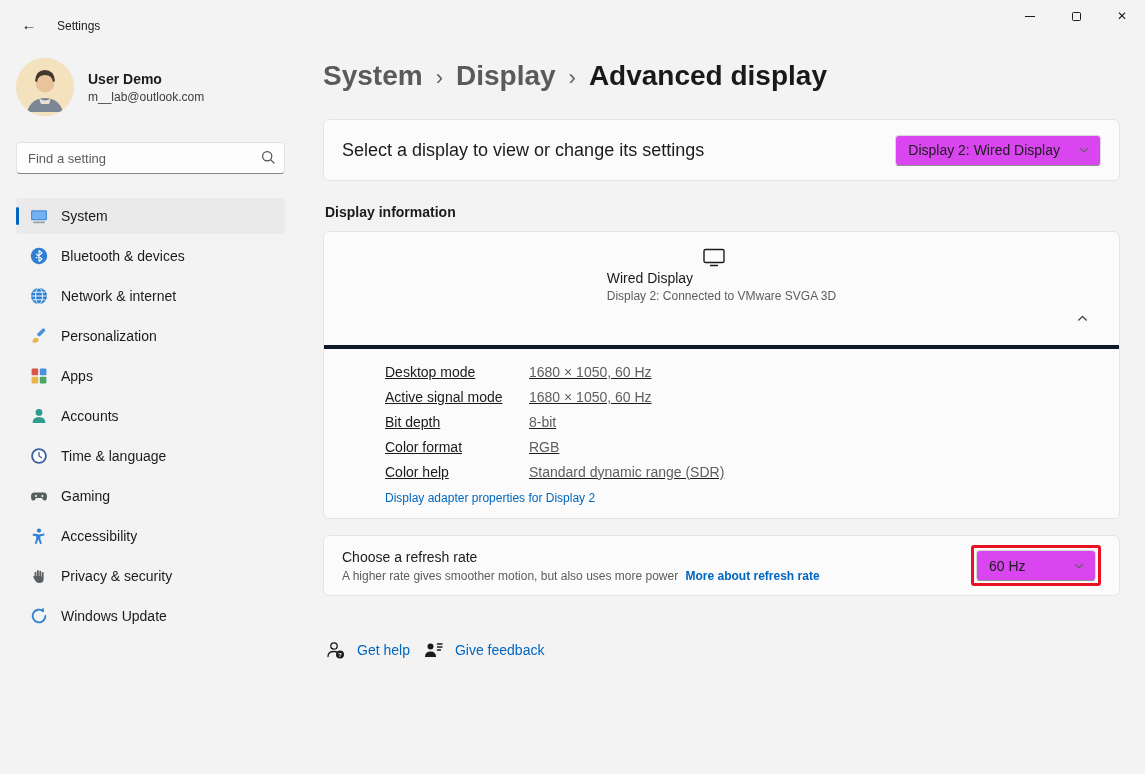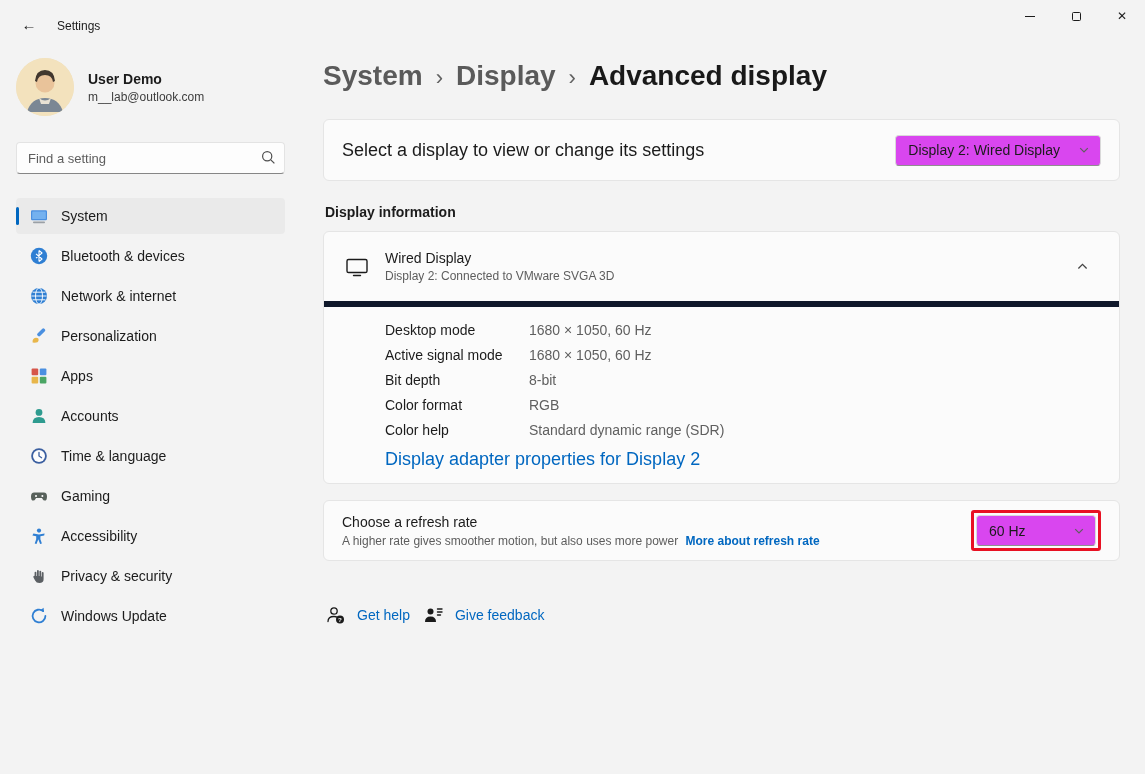--- a/index.html
+++ b/index.html
@@ -43,30 +43,30 @@
   .card { background:#fbfbfb; border:1px solid #e5e5e5; border-radius:6px; }
   .row-card { display:flex; align-items:center; justify-content:space-between; padding:12px 18px; min-height:62px; }
   .row-label { font-size:18px; }
 
   .dropdown { display:inline-flex; align-items:center; justify-content:space-between; gap:18px; background:#d946ef; border:1px solid #d9d9d9; border-bottom-color:#8f8f8f; border-radius:4px; height:31px; padding:0 10px 0 12px; font-size:14px; color:#1b1b1b; }
   .dd-display { min-width:196px; }
   .dd-hz { min-width:120px; }
 
   .section-title { font-size:14px; font-weight:700; margin:23px 0 11px 2px; }
 
-  .expander-header { display:flex; align-items:center; padding:12px 20px; min-height:69px; }
+  .expander-header { display:flex; align-items:center; padding:12px 20px; min-height:69px;flex-direction:column; }
   .monitor-icon { width:26px; height:26px; margin-right:15px; display:flex; }
   .expander-title { font-size:14px; }
   .expander-sub { font-size:12px; color:#5d5d5d; margin-top:3px; }
   .chevron-btn { margin-left:auto; width:34px; height:30px; display:flex; align-items:center; justify-content:center; border:none; background:transparent; border-radius:4px; }
-  .expander-body { border-top:6px solid #0f172a; padding:10px 16px 13px 61px; }
+  .expander-body { border-top:4px solid #0f172a; padding:10px 16px 13px 61px;text-decoration:underline; }
   .detail-row { display:grid; grid-template-columns:144px 1fr; padding:4.5px 0; font-size:14px; }
   .detail-label { color:#1b1b1b; }
   .detail-value { color:#5f5f5f; }
-  .adapter-link { display:inline-block; margin-top:7px; color:var(--accent); font-size:18px; text-decoration:none; }
+  .adapter-link { display:inline-block; margin-top:7px; color:var(--accent); font-size:12px; text-decoration:none; }
 
   .refresh-card { margin-top:16px; display:flex; align-items:center; justify-content:space-between; padding:9px 18px; min-height:52px; }
   .refresh-title { font-size:14px; }
   .refresh-sub { font-size:12px; color:#5d5d5d; margin-top:4px; }
   .inline-link { color:var(--accent); font-weight:700; text-decoration:none; font-size:12px; margin-left:4px; }
   .annotation { border:3px solid var(--annotation); border-radius:3px; padding:2px; display:inline-flex; }
 
   .footer { margin-top:44px; display:flex; flex-direction:row; gap:13px; padding-left:2px; }
   .footer-link { display:flex; align-items:center; gap:12px; }
   .footer-icon { width:20px; height:20px; display:flex; }

